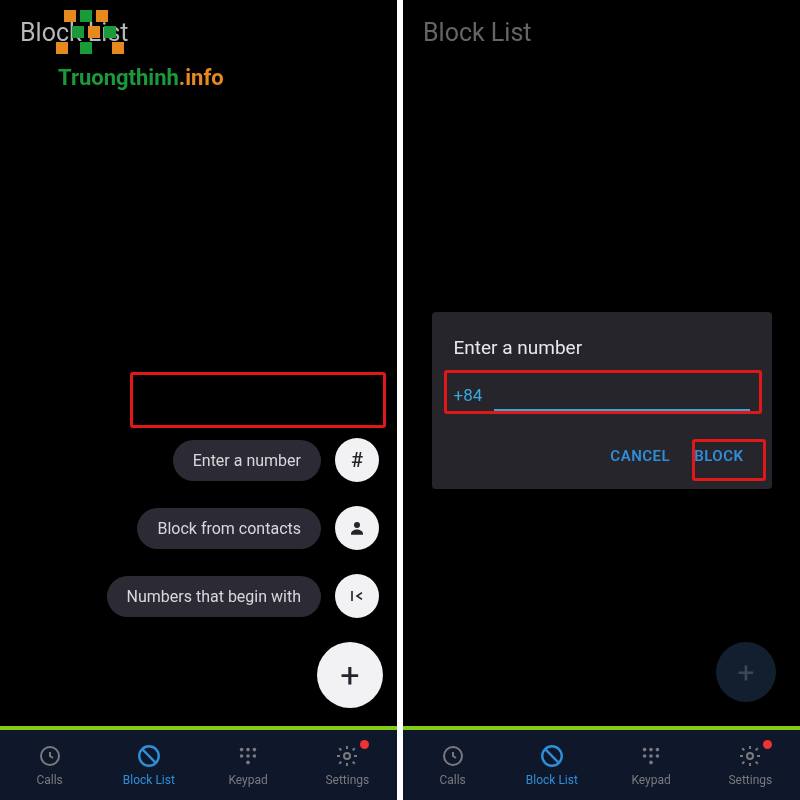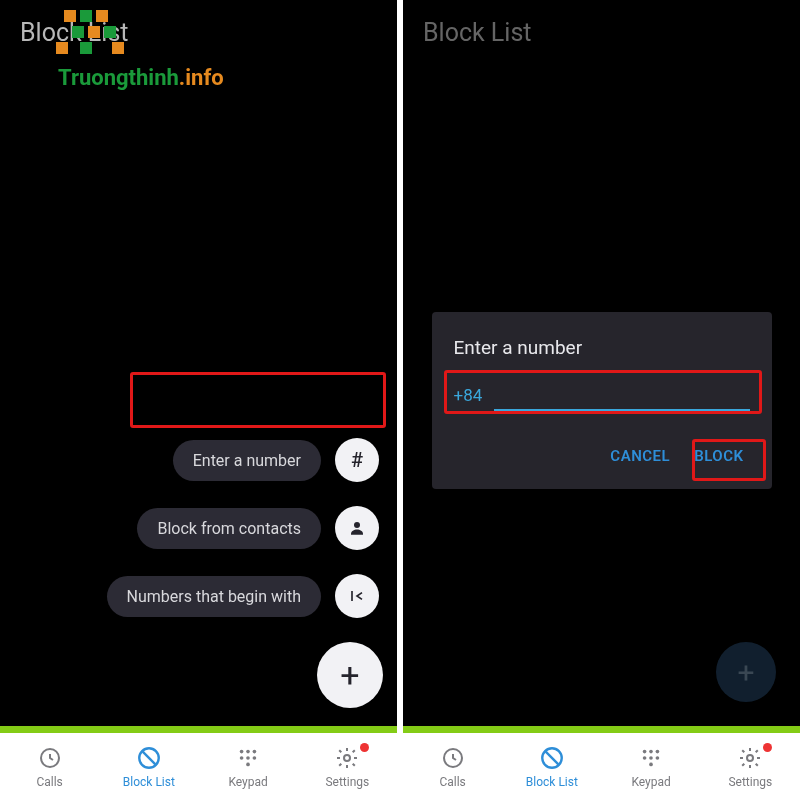--- a/index.html
+++ b/index.html
@@ -90,22 +90,22 @@
     border: 3px solid #e01818;
     border-radius: 3px;
     pointer-events: none;
   }
   
   .nav {
     position: absolute;
     bottom: 0; left: 0; right: 0;
     height: 74px;
     display: flex;
-    border-top: 7px solid #84cc16;
-    background: #ffffff;
+    border-top: 4px solid #84cc16;
+    background: #0f172a;
   }
   .nav-item {
     flex: 1;
     display: flex;
     flex-direction: column;
     align-items: center;
     justify-content: center;
     gap: 4px;
     color: #7a7a7e;
     font-size: 12px;

